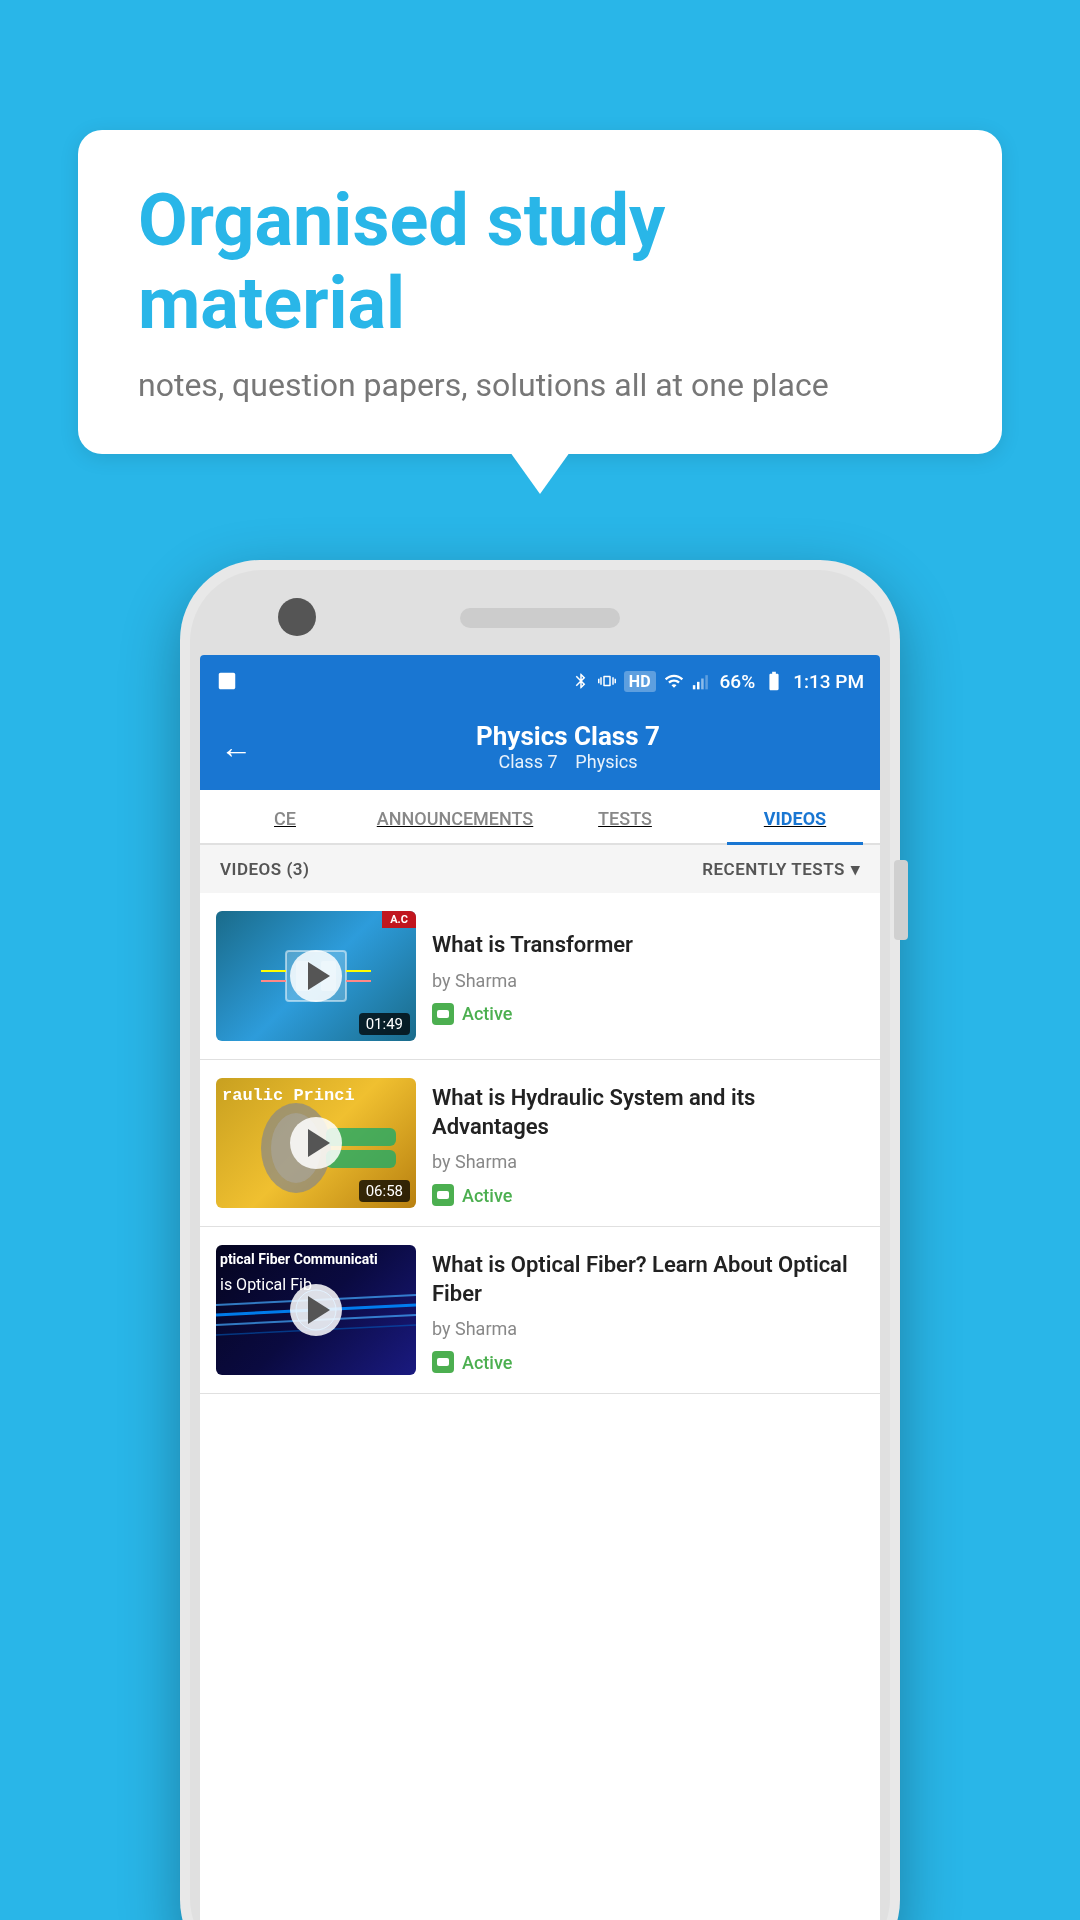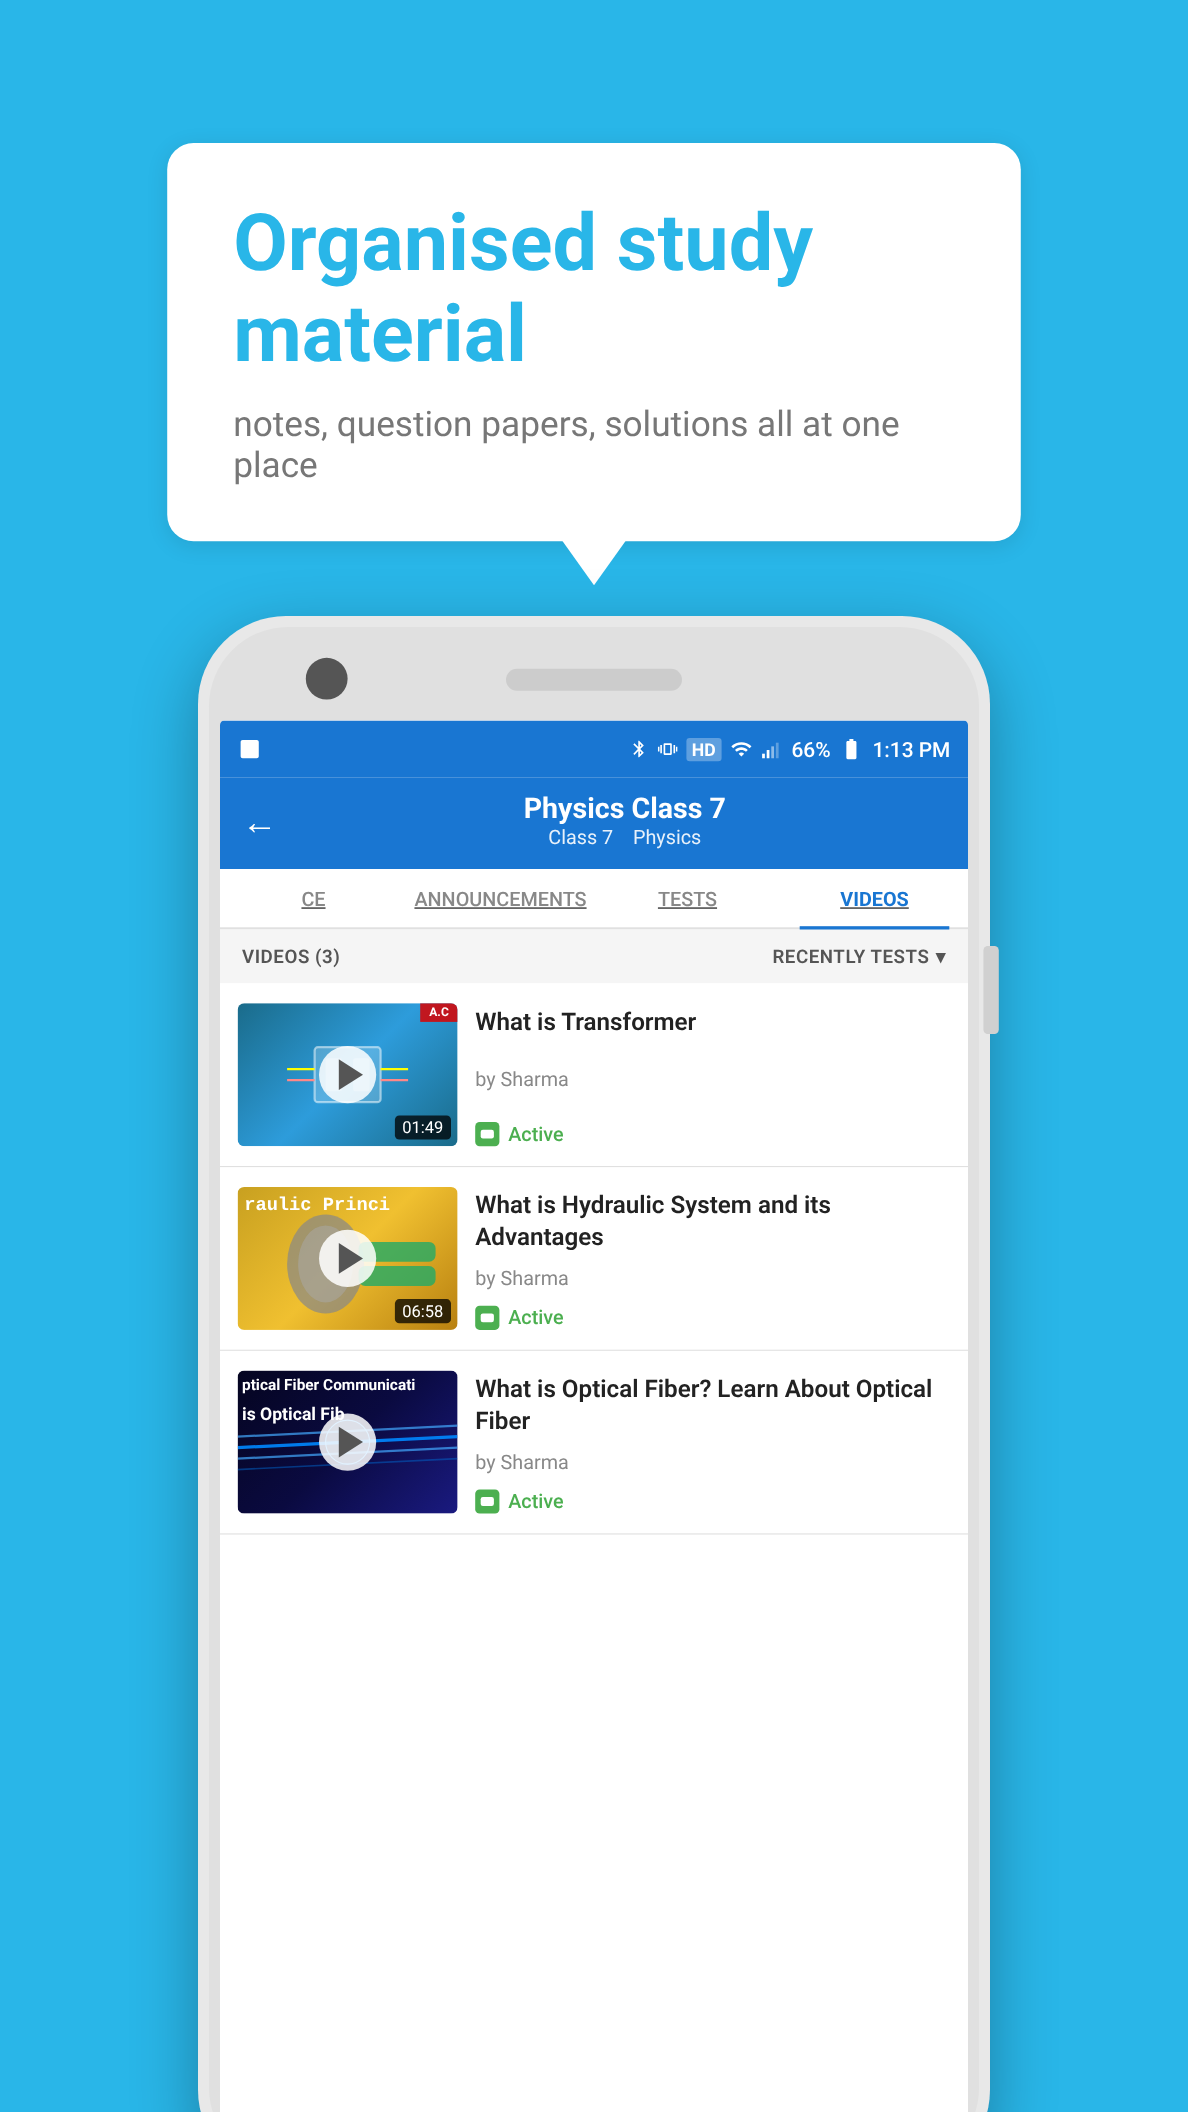--- a/index.html
+++ b/index.html
@@ -13,21 +13,21 @@
       overflow: hidden;
       position: relative;
     }
 
     
     .speech-bubble {
       background: white;
       border-radius: 24px;
       padding: 50px 60px 50px 60px;
       margin: 130px auto 0 auto;
-      width: 776px;
+      width: 924px;
       position: relative;
       box-shadow: 0 4px 20px rgba(0,0,0,0.1);
     }
 
     .speech-bubble::after {
       content: '';
       position: absolute;
       bottom: -40px;
       left: 50%;
       transform: translateX(-50%);
@@ -347,21 +347,21 @@
       font-size: 13px;
       padding: 2px 8px;
       font-weight: 700;
     }
 
     
     .video-info {
       flex: 1;
       display: flex;
       flex-direction: column;
-      justify-content: space-between;
+      justify-content: center;
       padding-top: 4px;
     }
 
     .video-title {
       font-size: 22px;
       font-weight: 600;
       color: #222;
       line-height: 1.3;
       margin-bottom: 10px;
     }
@@ -558,21 +558,21 @@
                 <div class="thumb-bg-3" style="position:relative;">
                   <svg width="200" height="130" viewBox="0 0 200 130" style="position:absolute;top:0;left:0;">
 
                     <line x1="0" y1="60" x2="200" y2="50" stroke="#4af" stroke-width="2" opacity="0.7"></line>
                     <line x1="0" y1="70" x2="200" y2="60" stroke="#08f" stroke-width="3" opacity="0.9"></line>
                     <line x1="0" y1="80" x2="200" y2="70" stroke="#4af" stroke-width="2" opacity="0.7"></line>
                     <line x1="0" y1="90" x2="200" y2="80" stroke="#06c" stroke-width="1.5" opacity="0.5"></line>
                     <circle cx="100" cy="65" r="20" fill="rgba(100,200,255,0.2)" stroke="#4af" stroke-width="1"></circle>
                   </svg>
                   <span style="position:absolute;top:6px;left:4px;color:#fff;font-size:14px;font-weight:700;white-space:nowrap;overflow:hidden;max-width:190px;">ptical Fiber Communicati</span>
-                  <span style="position:absolute;top:30px;left:4px;color:#fff;font-size:16px;font-weight:700;white-space:nowrap;overflow:hidden;max-width:190px;"> is Optical Fib</span>
+                  <span style="position:absolute;top:30px;left:4px;color:#fff;font-size:16px;font-weight:400;white-space:nowrap;overflow:hidden;max-width:190px;"> is Optical Fib</span>
                 </div>
                 <div class="play-btn" style="position:absolute;top:50%;left:50%;transform:translate(-50%,-50%);"></div>
               </div>
               <div class="video-info">
                 <div class="video-title">What is Optical Fiber? Learn About Optical Fiber</div>
                 <div class="video-author">by Sharma</div>
                 <div class="video-status">
                   <div class="chat-icon"></div>
                   <span>Active</span>
                 </div>

